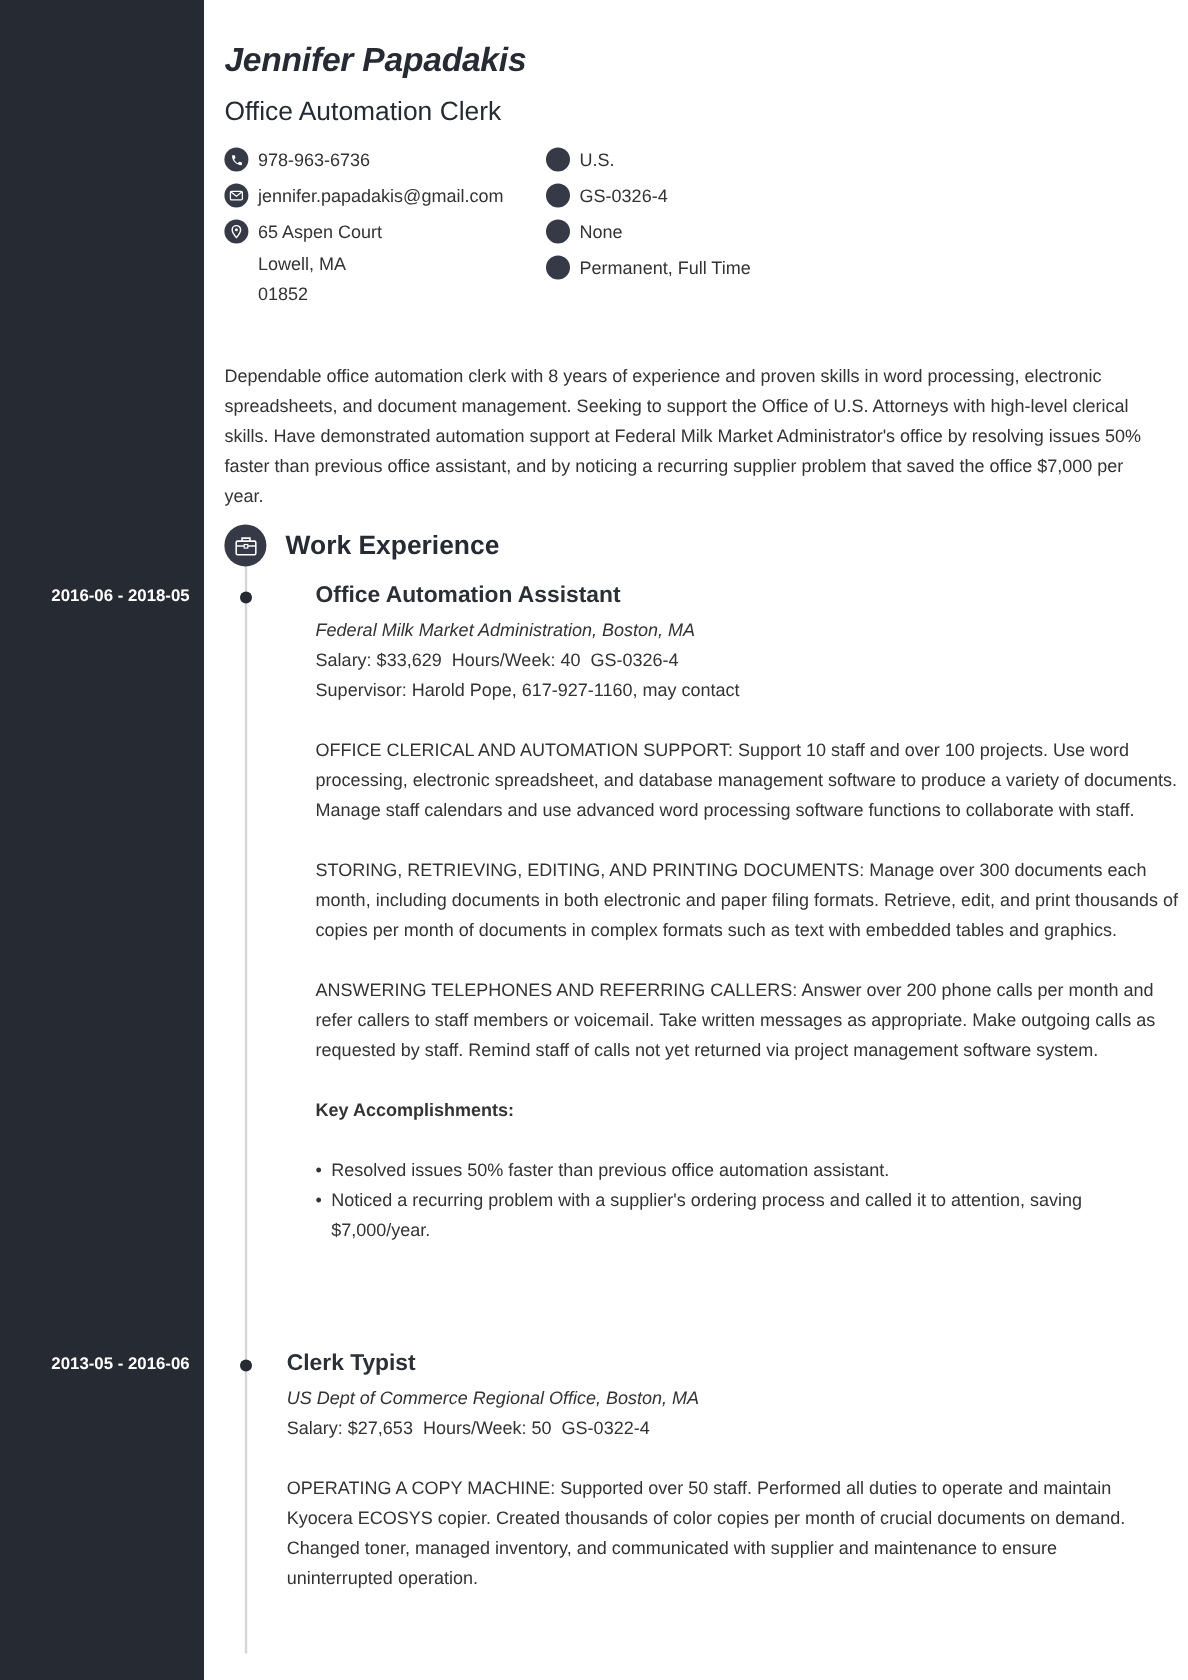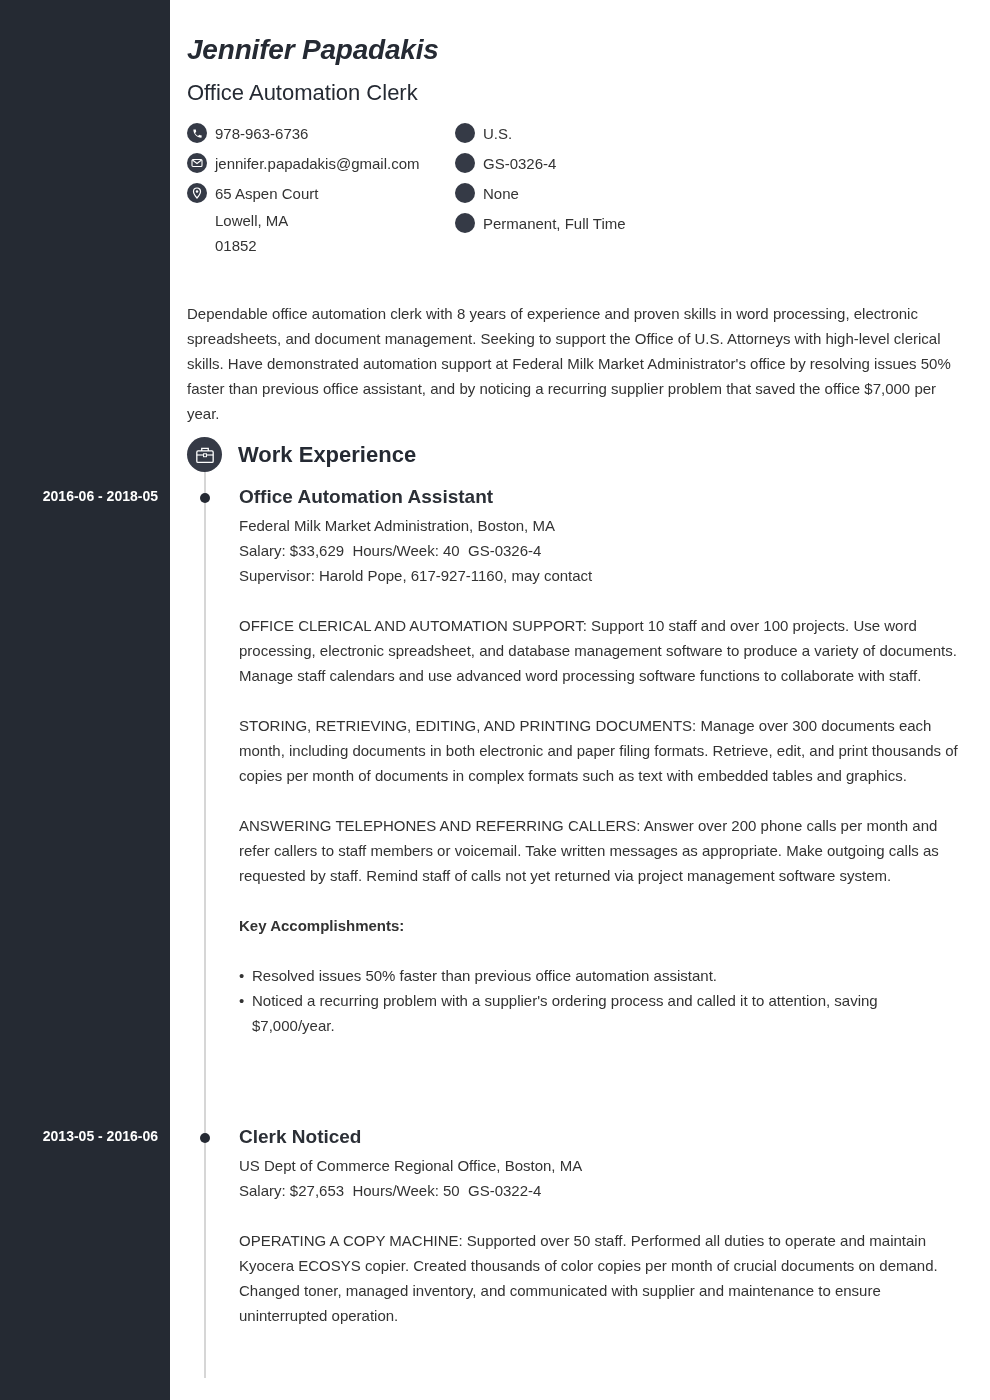--- a/index.html
+++ b/index.html
@@ -14,21 +14,21 @@
     .dot-circle { width: 20px; height: 20px; border-radius: 50%; background: #353a46; display: inline-block; margin-right: 8px; flex-shrink: 0; }
     .addr-extra { padding-left: 28px; height: 25px; line-height: 25px; }
     .summary { position: absolute; left: 187px; top: 301px; width: 775px; font-size: 15px; line-height: 25px; color: #333; }
     .section-icon { position: absolute; left: 187px; top: 437px; width: 35px; height: 35px; border-radius: 50%; background: #353a46; display: flex; align-items: center; justify-content: center; }
     .section-title { position: absolute; left: 238px; top: 441px; font-size: 22px; font-weight: bold; color: #252a33; line-height: 28px; white-space: nowrap; }
     .timeline-line { position: absolute; left: 204px; top: 470px; width: 2px; height: 908px; background: #d6d6d6; }
     .tl-dot { position: absolute; left: 200px; width: 10px; height: 10px; border-radius: 50%; background: #252a33; }
     .date { position: absolute; right: 832px; font-size: 14px; font-weight: bold; color: #ffffff; white-space: nowrap; text-align: right; line-height: 18px; }
     .job { position: absolute; left: 239px; width: 725px; font-size: 15px; line-height: 25px; color: #333; }
     .job-title { font-size: 19px; font-weight: bold; color: #2b2f36; line-height: 24px; margin-bottom: 4px; }
-    .employer { }
+    .employer { font-style: italic; }
     .gap { height: 25px; }
     .bold-label { font-weight: bold; }
     ul.bullets { list-style: none; }
     ul.bullets li { position: relative; padding-left: 13px; }
     ul.bullets li::before { content: "•"; position: absolute; left: 0; top: 0; }
   </style>
 </head>
 <body>
 
 <div class="sidebar"></div>
@@ -95,21 +95,21 @@
       <rect x="2" y="6" width="20" height="14" rx="1.5" fill="none" stroke="#fff" stroke-width="1.6"></rect>
       <path d="M8 6V3h8v3" fill="none" stroke="#fff" stroke-width="1.6"></path>
       <path d="M2 11h20" stroke="#fff" stroke-width="1.4"></path>
       <rect x="10.2" y="9.5" width="3.6" height="3.6" fill="#353a46" stroke="#fff" stroke-width="1.2"></rect>
     </svg>
 </div>
 <h2 class="section-title">Work Experience</h2>
 
 <div class="date" style="top:487px;">2016-06 - 2018-05</div>
 <div class="tl-dot" style="top:493px;"></div>
-<div class="job" style="top:485px;">
+<div class="job" style="top:485px;margin-left:24px;">
   <div class="job-title">Office Automation Assistant</div>
   <div class="employer">Federal Milk Market Administration, Boston, MA</div>
   <div style="white-space:pre;">Salary: $33,629  Hours/Week: 40  GS-0326-4</div>
   <div>Supervisor: Harold Pope, 617-927-1160, may contact</div>
   <div class="gap"></div>
   <p>OFFICE CLERICAL AND AUTOMATION SUPPORT: Support 10 staff and over 100 projects. Use word processing, electronic spreadsheet, and database management software to produce a variety of documents. Manage staff calendars and use advanced word processing software functions to collaborate with staff.</p>
   <div class="gap"></div>
   <p>STORING, RETRIEVING, EDITING, AND PRINTING DOCUMENTS: Manage over 300 documents each month, including documents in both electronic and paper filing formats. Retrieve, edit, and print thousands of copies per month of documents in complex formats such as text with embedded tables and graphics.</p>
   <div class="gap"></div>
   <p>ANSWERING TELEPHONES AND REFERRING CALLERS: Answer over 200 phone calls per month and refer callers to staff members or voicemail. Take written messages as appropriate. Make outgoing calls as requested by staff. Remind staff of calls not yet returned via project management software system.</p>
@@ -118,18 +118,18 @@
   <div class="gap"></div>
   <ul class="bullets">
     <li>Resolved issues 50% faster than previous office automation assistant.</li>
     <li>Noticed a recurring problem with a supplier's ordering process and called it to attention, saving $7,000/year.</li>
   </ul>
 </div>
 
 <div class="date" style="top:1127px;">2013-05 - 2016-06</div>
 <div class="tl-dot" style="top:1133px;"></div>
 <div class="job" style="top:1125px;">
-  <div class="job-title">Clerk Noticed</div>
+  <div class="job-title">Clerk Typist</div>
   <div class="employer">US Dept of Commerce Regional Office, Boston, MA</div>
   <div style="white-space:pre;">Salary: $27,653  Hours/Week: 50  GS-0322-4</div>
   <div class="gap"></div>
   <p>OPERATING A COPY MACHINE: Supported over 50 staff. Performed all duties to operate and maintain Kyocera ECOSYS copier. Created thousands of color copies per month of crucial documents on demand. Changed toner, managed inventory, and communicated with supplier and maintenance to ensure uninterrupted operation.</p>
 </div>
 
 </body></html>

